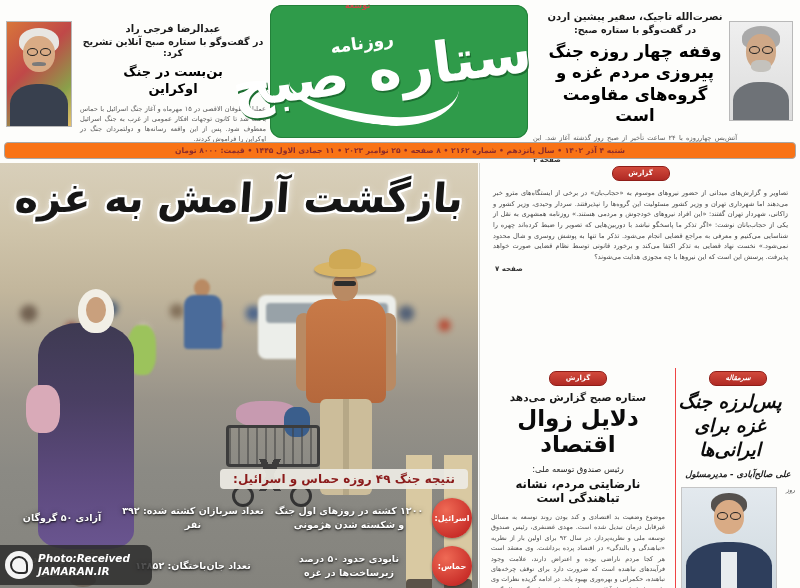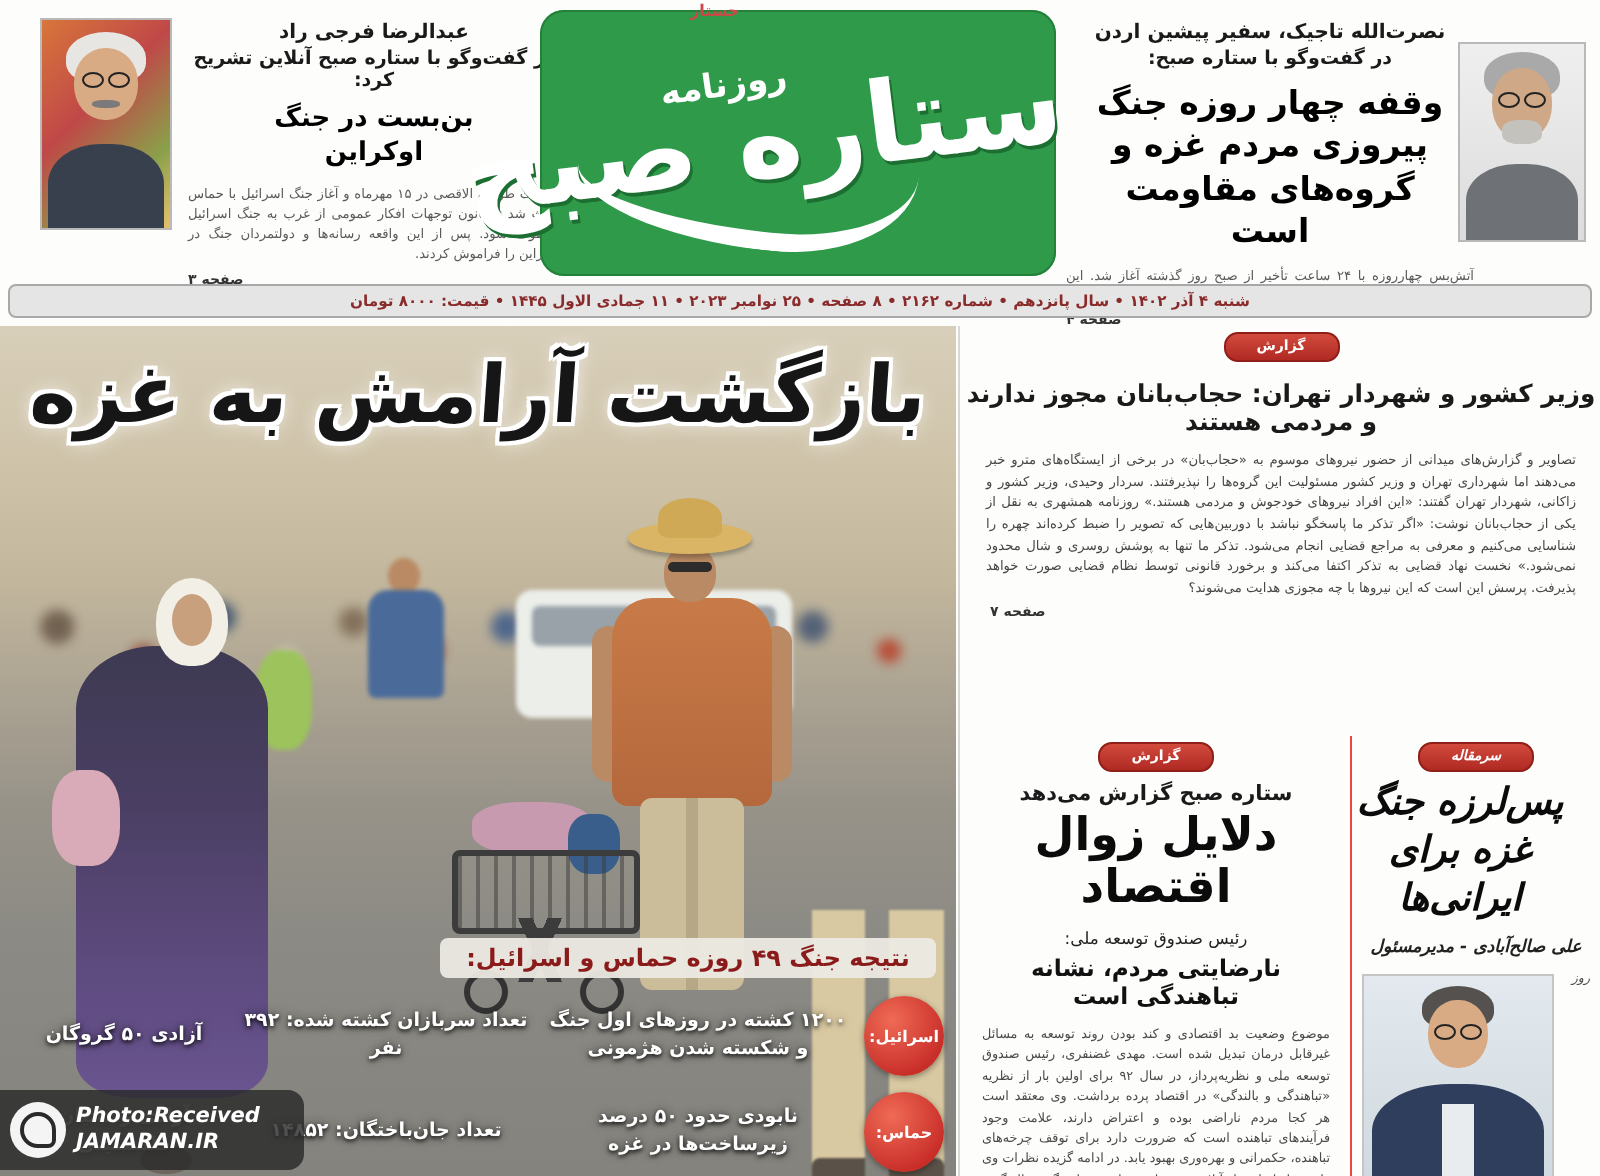--- a/index.html
+++ b/index.html
@@ -2,21 +2,21 @@
 <html lang="fa"><head>
 <meta charset="utf-8">
 <style>
   html,body{margin:0;padding:0;background:#fff;}
   .page{position:relative;width:800px;height:588px;overflow:hidden;background:#fdfdfb;
         direction:rtl;font-family:"DejaVu Sans","Liberation Sans",sans-serif;color:#111;}
 
   
   .masthead{position:absolute;top:0;left:0;right:0;height:140px;}
   .mast-story{position:absolute;top:5px;width:264px;height:132px;}
-  .mast-story.leftpos{left:18px;}
+  .mast-story.leftpos{left:4px;margin-top:12px;}
   .mast-story.rightpos{right:5px;}
   .mast-text{position:absolute;top:0;bottom:0;}
   .leftpos .mast-text{left:74px;right:0;}
   .rightpos .mast-text{right:56px;left:0;}
   .kicker-name{font-size:10px;font-weight:bold;text-align:center;margin-top:6px;color:#1a1a1a;}
   .kicker{font-size:9.5px;font-weight:bold;text-align:center;margin-top:2px;color:#1a1a1a;}
   .mast-headline{font-size:13px;font-weight:bold;text-align:center;line-height:1.3;margin:6px auto 0;color:#000;}
   .leftpos .mast-headline{width:150px;}
   .rightpos .mast-headline{width:185px;font-size:16.5px;}
   .mast-body{font-size:6.6px;color:#5a5a5a;text-align:justify;line-height:1.55;margin:6px 2px 0;}
@@ -60,21 +60,21 @@
   .logo-type{position:absolute;top:28px;left:60px;color:#fff;font-size:17px;font-weight:bold;
              transform:rotate(-8deg);letter-spacing:1px;}
   .logo-title{position:absolute;top:30px;right:-4px;left:0;text-align:center;color:#fff;font-size:56px;
               font-weight:bold;transform:rotate(-7deg);text-shadow:1px 2px 0 #1c6e31;white-space:nowrap;}
   .logo-swoosh{position:absolute;bottom:14px;left:18px;width:170px;height:44px;border:0 solid #fff;
                border-bottom-width:9px;border-radius:0 0 50% 120px/0 0 100% 40px;transform:rotate(6deg);}
   .mast-tag{position:absolute;left:345px;top:1px;font-size:8px;font-weight:bold;color:#cc4747;}
 
   
   .date-strip{position:absolute;top:142px;left:4px;right:4px;height:15px;border:1px solid #a8a8a8;
-              border-radius:4px;background:#e5e5e5;text-align:center;font-size:7.6px;font-weight:bold;
+              border-radius:4px;background:#f97316;text-align:center;font-size:7.6px;font-weight:bold;
               color:#8a2b2b;line-height:15px;}
 
   .main-divider{position:absolute;top:163px;bottom:0;left:479px;width:1px;background:#d8d8d4;}
 
   
   .photo-story{position:absolute;top:163px;left:0;width:478px;height:425px;overflow:hidden;}
   .ph-bg{position:absolute;inset:0;background:linear-gradient(180deg,#d8cfba 0%,#cfc4aa 16%,#c2b69c 30%,
          #aaa292 44%,#989389 56%,#8b8a84 72%,#84837d 100%);}
   .ph-crowd{position:absolute;top:100px;left:0;right:0;height:120px;filter:blur(3px);opacity:.9;background-image:
     radial-gradient(circle 14px at 6% 42%,#6b5a4a 60%,transparent 61%),
@@ -196,21 +196,21 @@
         <div class="page-ref">صفحه ۳</div>
       </div>
     </section>
 
     <div class="logo-block">
       <div class="logo-pink"></div>
       <div class="logo-type">روزنامه</div>
       <div class="logo-title">ستاره صبح</div>
       <div class="logo-swoosh"></div>
     </div>
-    <div class="mast-tag">جستار</div>
+    <div class="mast-tag">توسعه</div>
 
     <section class="mast-story rightpos">
       <div class="portrait tajik">
         <div class="p-hair"></div>
         <div class="p-face"></div>
         <div class="p-glasses"></div>
         <div class="p-mouthhair"></div>
         <div class="p-torso"></div>
       </div>
       <div class="mast-text">
@@ -289,21 +289,20 @@
       </div>
     </div>
   </section>
 
   <aside class="right-col">
 
     <section>
       <div class="pill">
         <span>گزارش</span>
       </div>
-      <div class="hijab-sub">وزیر کشور و شهردار تهران: حجاب‌بانان مجوز ندارند و مردمی هستند</div>
       <p class="hijab-body">تصاویر و گزارش‌های میدانی از حضور نیروهای موسوم به «حجاب‌بان» در برخی از ایستگاه‌های مترو خبر می‌دهند اما شهرداری تهران و وزیر کشور مسئولیت این گروه‌ها را نپذیرفتند. سردار وحیدی، وزیر کشور و زاکانی، شهردار تهران گفتند: «این افراد نیروهای خودجوش و مردمی هستند.» روزنامه همشهری به نقل از یکی از حجاب‌بانان نوشت: «اگر تذکر ما پاسخگو نباشد با دوربین‌هایی که تصویر را ضبط کرده‌اند چهره را شناسایی می‌کنیم و معرفی به مراجع قضایی انجام می‌شود. تذکر ما تنها به پوشش روسری و شال محدود نمی‌شود.» نخست نهاد قضایی به تذکر اکتفا می‌کند و برخورد قانونی توسط نظام قضایی صورت خواهد پذیرفت. پرسش این است که این نیروها با چه مجوزی هدایت می‌شوند؟</p>
       <div class="hijab-page">صفحه ۷</div>
     </section>
 
     <div class="sub-cols">
 
       <section class="sub-col editorial">
         <div class="pill">
           <span>سرمقاله</span>
         </div>

